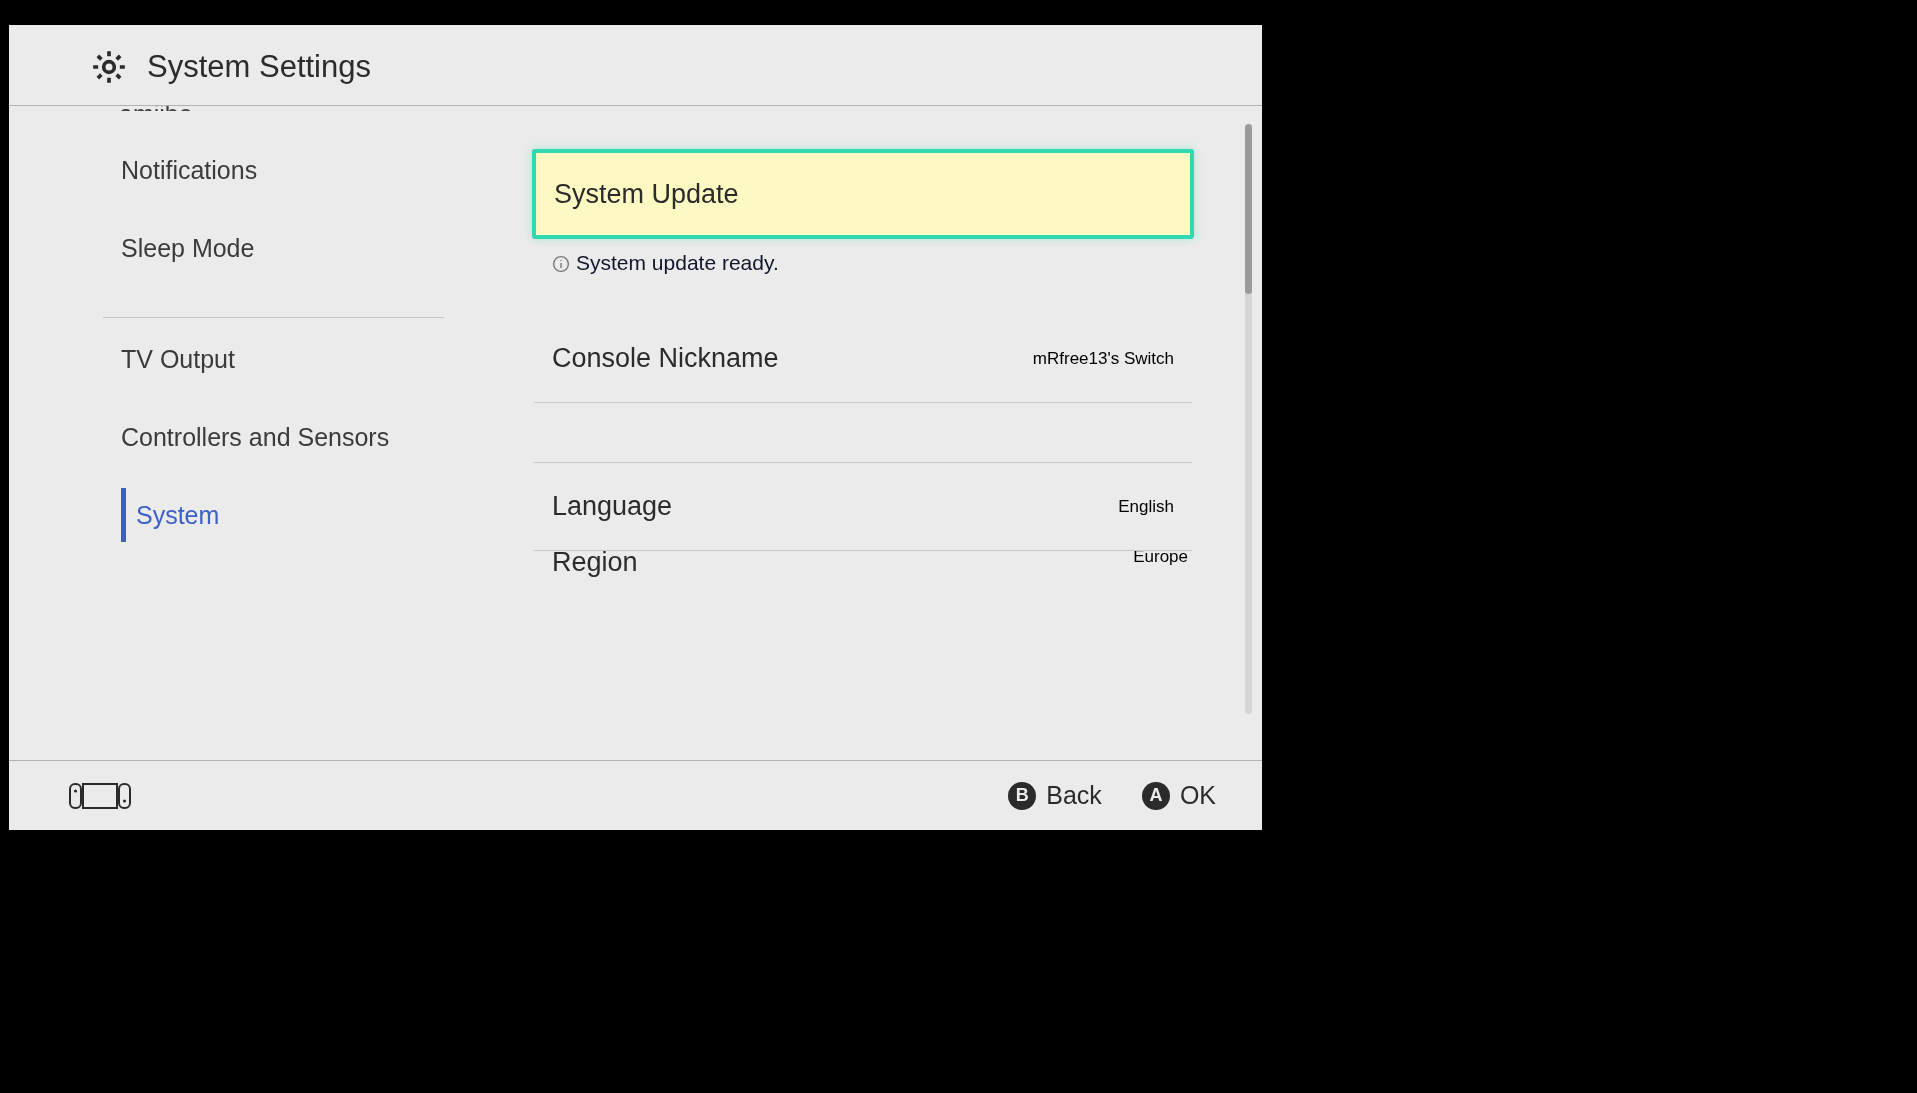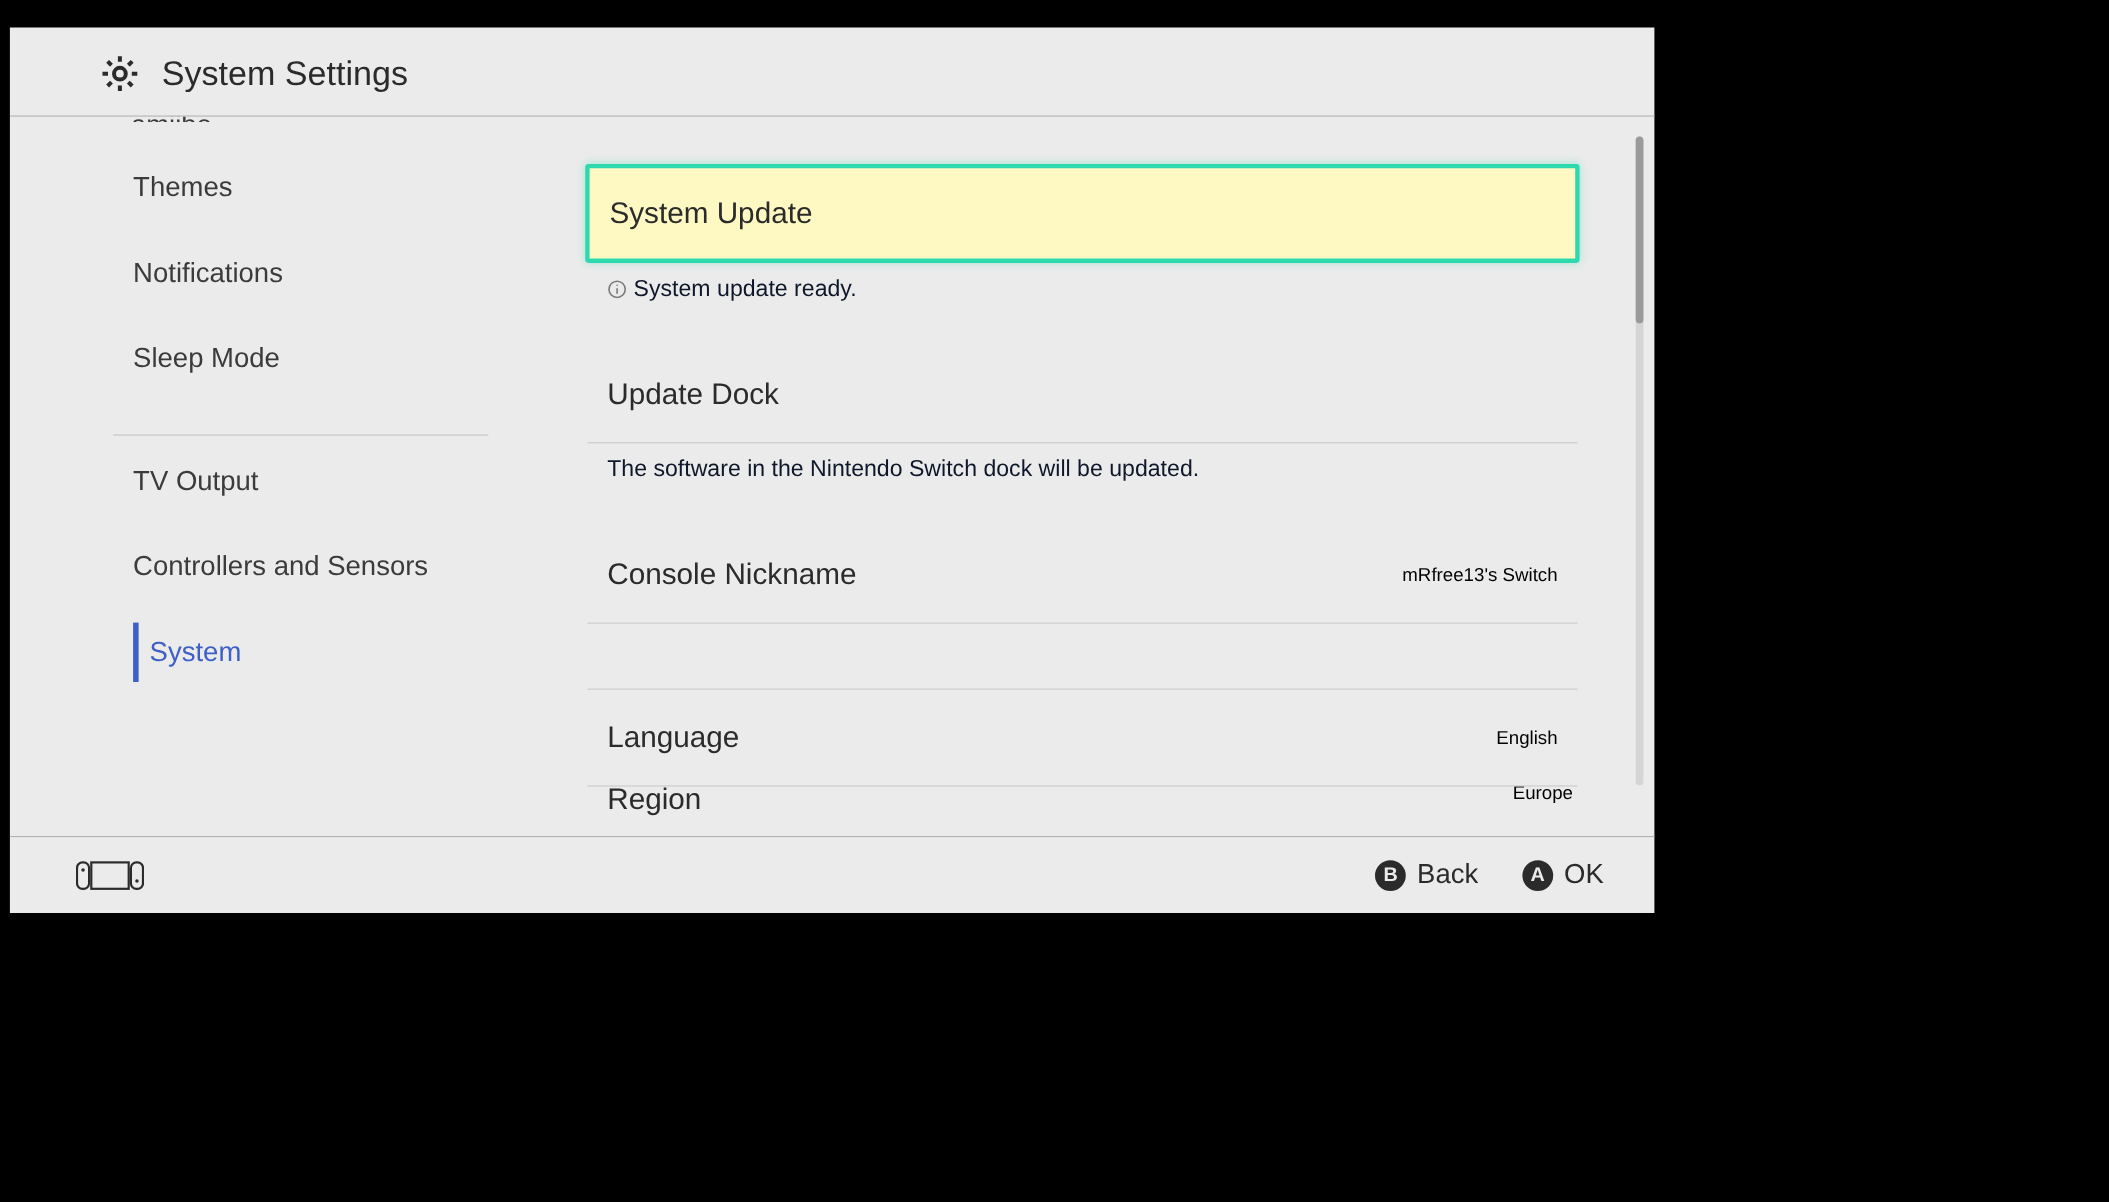--- a/index.html
+++ b/index.html
@@ -12,21 +12,21 @@
       background: #000;
       width: 1917px;
       height: 1093px;
       overflow: hidden;
       position: relative;
     }
     .screen {
       position: absolute;
       left: 9px;
       top: 25px;
-      width: 1495px;
+      width: 1253px;
       height: 805px;
       background: #ebebeb;
       display: flex;
       flex-direction: column;
     }
     .header {
       display: flex;
       align-items: center;
       padding: 22px 40px 18px 80px;
       border-bottom: 1px solid #b3b3b3;
@@ -246,23 +246,20 @@
   </div>
 
   <div class="body">
 
     <div class="sidebar">
       <div class="sidebar-cutoff">
         <span class="sidebar-cutoff-text">amiibo</span>
       </div>
       <div class="sidebar-list">
         <div class="sidebar-item">
-          <span>Themes</span>
-        </div>
-        <div class="sidebar-item">
           <span>Notifications</span>
         </div>
         <div class="sidebar-item">
           <span>Sleep Mode</span>
         </div>
       </div>
       <div class="sidebar-divider"></div>
       <div class="sidebar-list sidebar-group2">
         <div class="sidebar-item">
           <span>TV Output</span>
@@ -287,28 +284,20 @@
             <svg viewBox="0 0 20 20" width="18" height="18" fill="none" stroke="#7a7a7a" stroke-width="1.6">
               <circle cx="10" cy="10" r="8.2"></circle>
               <line x1="10" y1="9" x2="10" y2="14.5"></line>
               <circle cx="10" cy="6" r="0.8" fill="#7a7a7a" stroke="none"></circle>
             </svg>
           </span>
           <span>System update ready.</span>
         </div>
       </div>
 
-      <div class="row">
-        <div class="row-item">
-          <span class="label">Update Dock</span>
-        </div>
-        <div class="row-sub noinfo">
-          <span>The software in the Nintendo Switch dock will be updated.</span>
-        </div>
-      </div>
 
       <div class="row">
         <div class="row-item">
           <span class="label">Console Nickname</span>
           <span class="value">mRfree13's Switch</span>
         </div>
       </div>
 
       <div class="spacer-row"></div>
 

